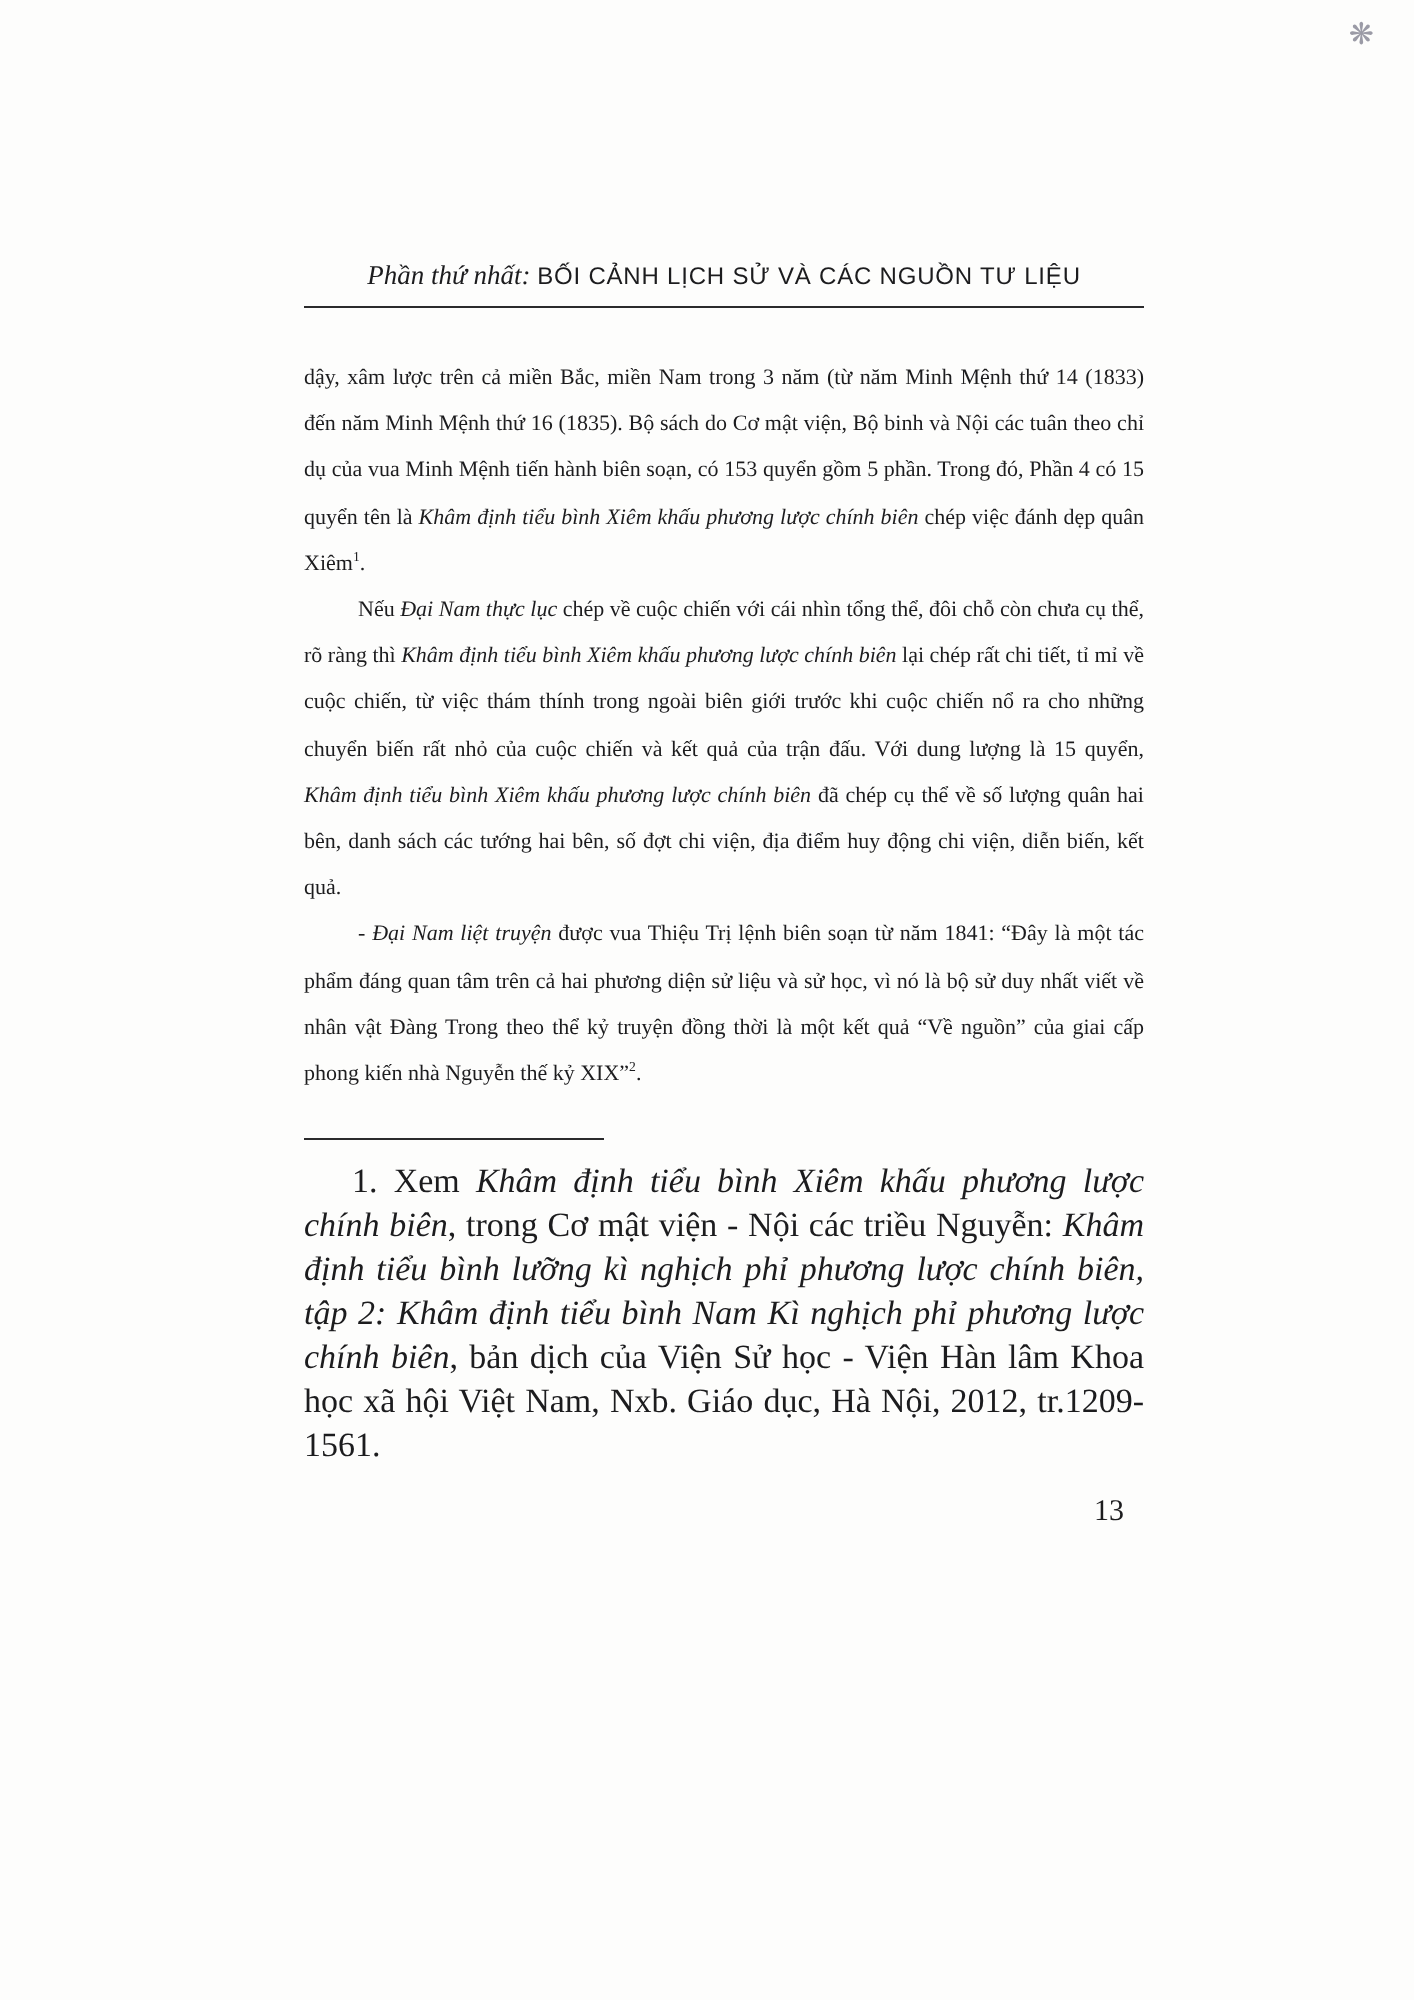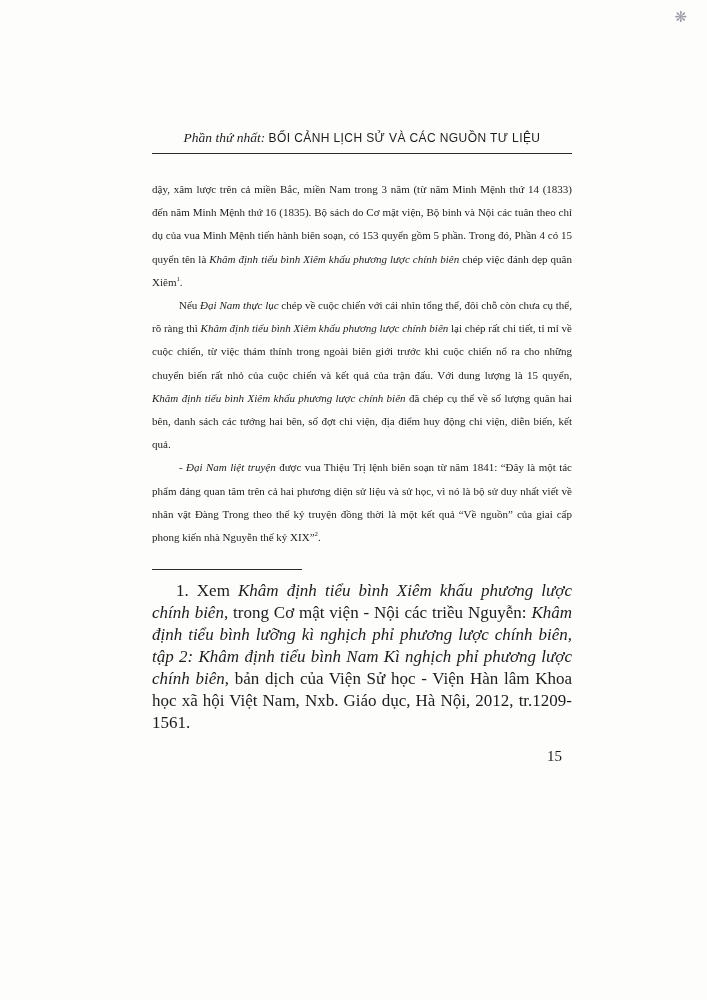--- a/index.html
+++ b/index.html
@@ -78,16 +78,16 @@
       <p class="para"><span>dậy, xâm lược trên cả miền Bắc, miền Nam trong 3 năm (từ năm Minh Mệnh thứ 14 (1833) đến năm Minh Mệnh thứ 16 (1835). Bộ sách do Cơ mật viện, Bộ binh và Nội các tuân theo chỉ dụ của vua Minh Mệnh tiến hành biên soạn, có 153 quyển gồm 5 phần. Trong đó, Phần 4 có 15 quyển tên là </span><span class="it">Khâm định tiểu bình Xiêm khấu phương lược chính biên</span><span> chép việc đánh dẹp quân Xiêm</span><sup>1</sup><span>.</span></p>
       <p class="para indent"><span>Nếu </span><span class="it">Đại Nam thực lục</span><span> chép về cuộc chiến với cái nhìn tổng thể, đôi chỗ còn chưa cụ thể, rõ ràng thì </span><span class="it">Khâm định tiểu bình Xiêm khấu phương lược chính biên</span><span> lại chép rất chi tiết, tỉ mỉ về cuộc chiến, từ việc thám thính trong ngoài biên giới trước khi cuộc chiến nổ ra cho những chuyển biến rất nhỏ của cuộc chiến và kết quả của trận đấu. Với dung lượng là 15 quyển, </span><span class="it">Khâm định tiểu bình Xiêm khấu phương lược chính biên</span><span> đã chép cụ thể về số lượng quân hai bên, danh sách các tướng hai bên, số đợt chi viện, địa điểm huy động chi viện, diễn biến, kết quả.</span></p>
       <p class="para indent"><span>- </span><span class="it">Đại Nam liệt truyện</span><span> được vua Thiệu Trị lệnh biên soạn từ năm 1841: “Đây là một tác phẩm đáng quan tâm trên cả hai phương diện sử liệu và sử học, vì nó là bộ sử duy nhất viết về nhân vật Đàng Trong theo thể kỷ truyện đồng thời là một kết quả “Về nguồn” của giai cấp phong kiến nhà Nguyễn thế kỷ XIX”</span><sup>2</sup><span>.</span></p>
     </div>
 
     <div class="footnotes">
       <div class="fn-rule"></div>
       <p class="fn"><span>1. Xem </span><span class="it">Khâm định tiểu bình Xiêm khấu phương lược chính biên</span><span>, trong Cơ mật viện - Nội các triều Nguyễn: </span><span class="it">Khâm định tiểu bình lưỡng kì nghịch phỉ phương lược chính biên, tập 2: Khâm định tiểu bình Nam Kì nghịch phỉ phương lược chính biên</span><span>, bản dịch của Viện Sử học - Viện Hàn lâm Khoa học xã hội Việt Nam, Nxb. Giáo dục, Hà Nội, 2012, tr.1209-1561.</span></p>
     </div>
 
-    <div class="page-number">15</div>
+    <div class="page-number">13</div>
 
   </div>
 </div>
 
 </body></html>

